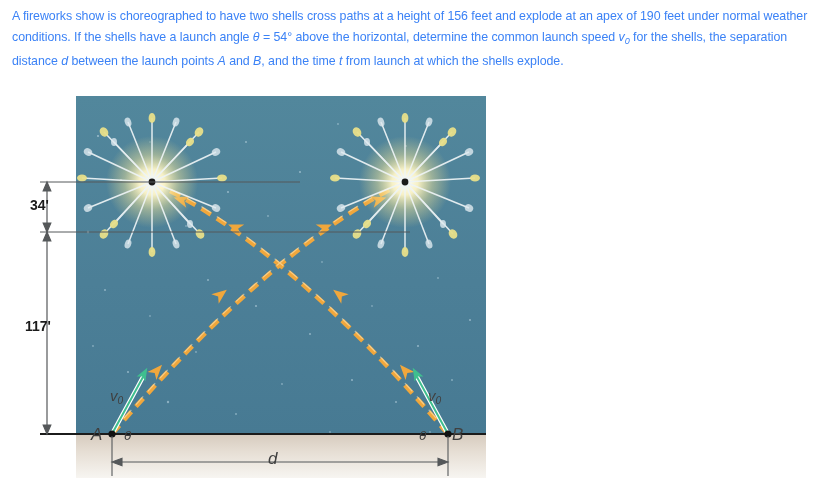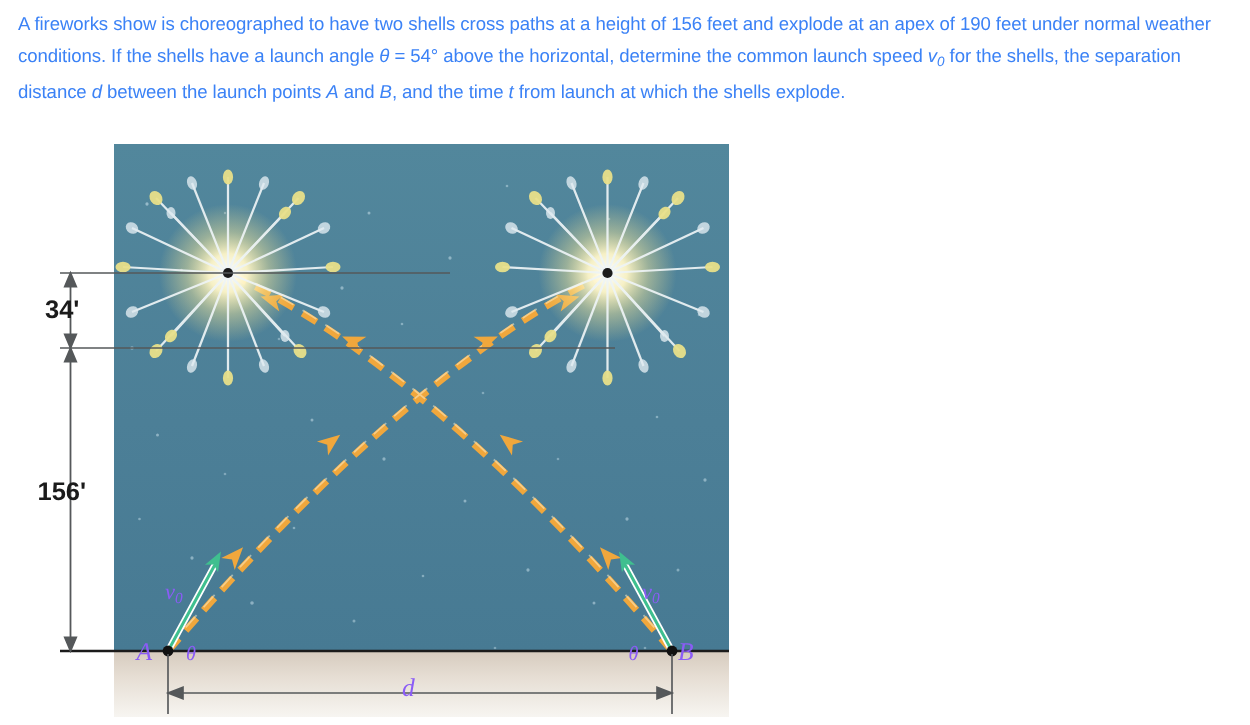--- a/index.html
+++ b/index.html
@@ -45,34 +45,34 @@
   }
   #figure-svg {
     position: absolute;
     left: 0;
     top: 0;
   }
 
   
   .mlabel {
     position: absolute;
-    font-family: Liberation Serif, serif;
+    font-family: Liberation Sans, sans-serif;
     font-style: italic;
-    color: #8b5cf6;
+    color: #404040;
     white-space: nowrap;
   }
   .mlabel .sb {
     font-size: 0.68em;
     vertical-align: -0.28em;
     font-style: italic;
   }
   .dimlabel {
     position: absolute;
     font-family: "Liberation Sans", sans-serif;
-    font-size: 17px;
+    font-size: 14px;
     font-weight: bold;
     color: #1b1b1b;
     white-space: nowrap;
   }
 
   #label-A  { left: 91px;  top: 341px; font-size: 17px; }
   #label-B  { left: 452px; top: 341px; font-size: 17px; }
   #label-v0-left  { left: 110px; top: 303px; font-size: 15px; }
   #label-v0-right { left: 428px; top: 303px; font-size: 15px; }
   #label-theta-left  { left: 124px; top: 344px; font-size: 13.5px; }
@@ -316,21 +316,21 @@
     <g stroke="#55585a" stroke-width="1.1" fill="#55585a">
       <line x1="112" y1="352" x2="112" y2="392"></line>
       <line x1="448" y1="352" x2="448" y2="392"></line>
       <line x1="114" y1="378" x2="446" y2="378"></line>
       <polygon points="112,378 122,374.2 122,381.8"></polygon>
       <polygon points="448,378 438,374.2 438,381.8"></polygon>
     </g>
   </svg>
 
   <div class="dimlabel" id="label-34">34'</div>
-  <div class="dimlabel" id="label-156">156'</div>
+  <div class="dimlabel" id="label-156">117'</div>
 
   <div class="mlabel" id="label-A">A</div>
   <div class="mlabel" id="label-B">B</div>
 
   <div class="mlabel" id="label-v0-left"><span>v</span><span class="sb">0</span></div>
 
   <div class="mlabel" id="label-v0-right"><span>v</span><span class="sb">0</span></div>
 
   <div class="mlabel" id="label-theta-left">θ</div>
   <div class="mlabel" id="label-theta-right">θ</div>

